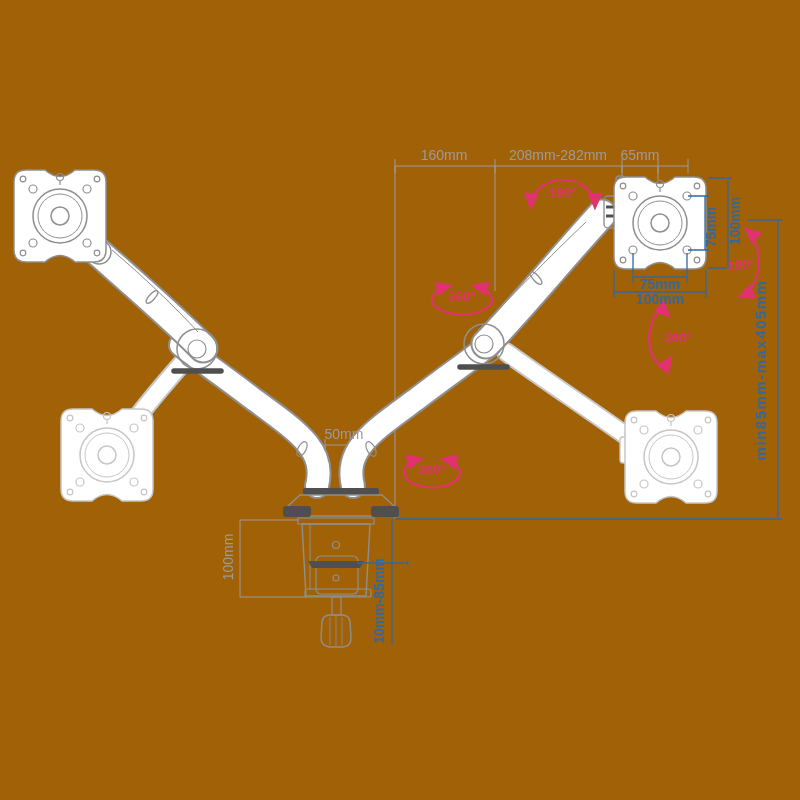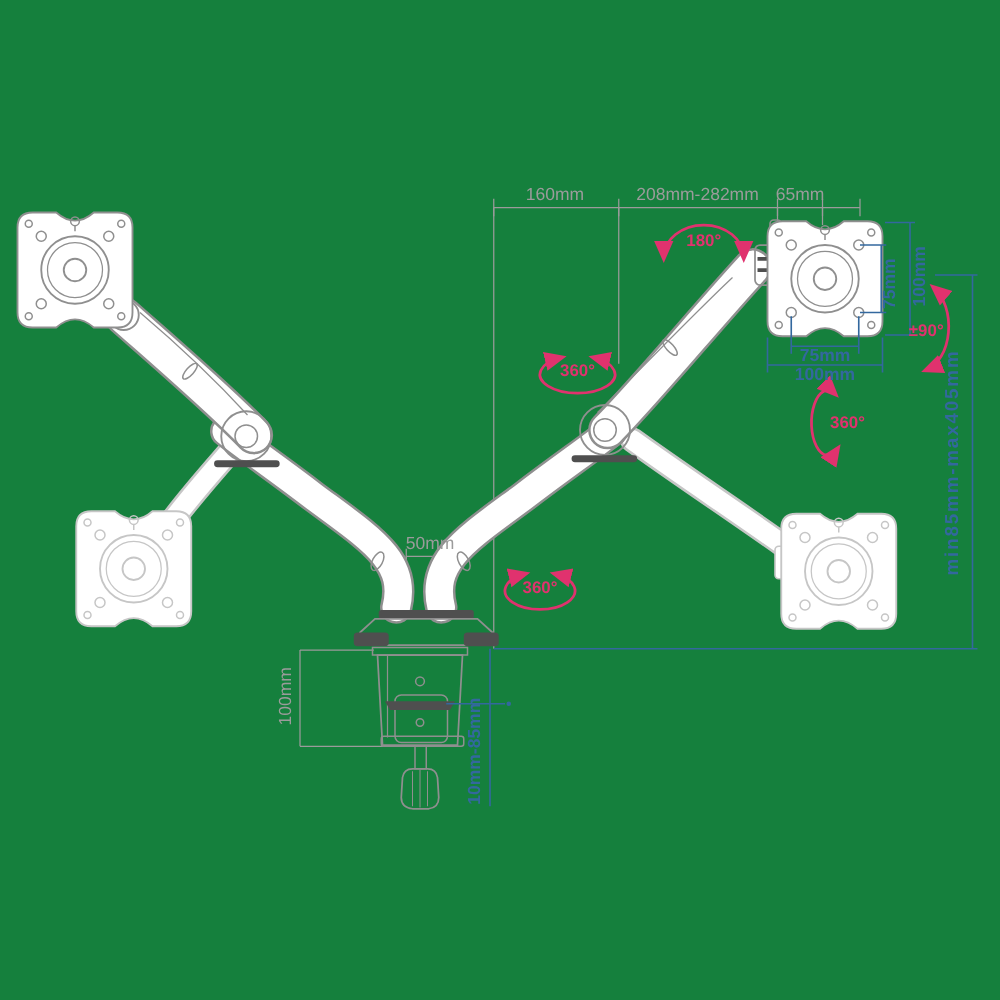--- a/index.html
+++ b/index.html
@@ -1,16 +1,16 @@
 <!DOCTYPE html>
 <html><head>
 <meta charset="utf-8">
 <style>
   html,body{margin:0;padding:0;background:#fff;}
-  .stage{position:relative;width:800px;height:800px;background:#15803d;overflow:hidden;
+  .stage{position:relative;width:800px;height:800px;background:#a16207;overflow:hidden;
          font-family:"Liberation Sans",sans-serif;}
   svg{display:block;}
   text{font-family:"Liberation Sans",sans-serif;}
   .dimgray-t{fill:#9b9b9b;font-size:14px;font-weight:400;}
   .dimblue-t{fill:#33689e;font-size:14px;font-weight:700;}
   .pink-t{fill:#e0326e;font-size:13.5px;font-weight:600;}
   .outline{stroke:#8f8f8f;fill:none;}
   .ghost{stroke:#c6c6c6;}
   .dark{fill:#4f4f4f;stroke:none;}
   .dimgray{stroke:#9b9b9b;stroke-width:1;fill:none;}

